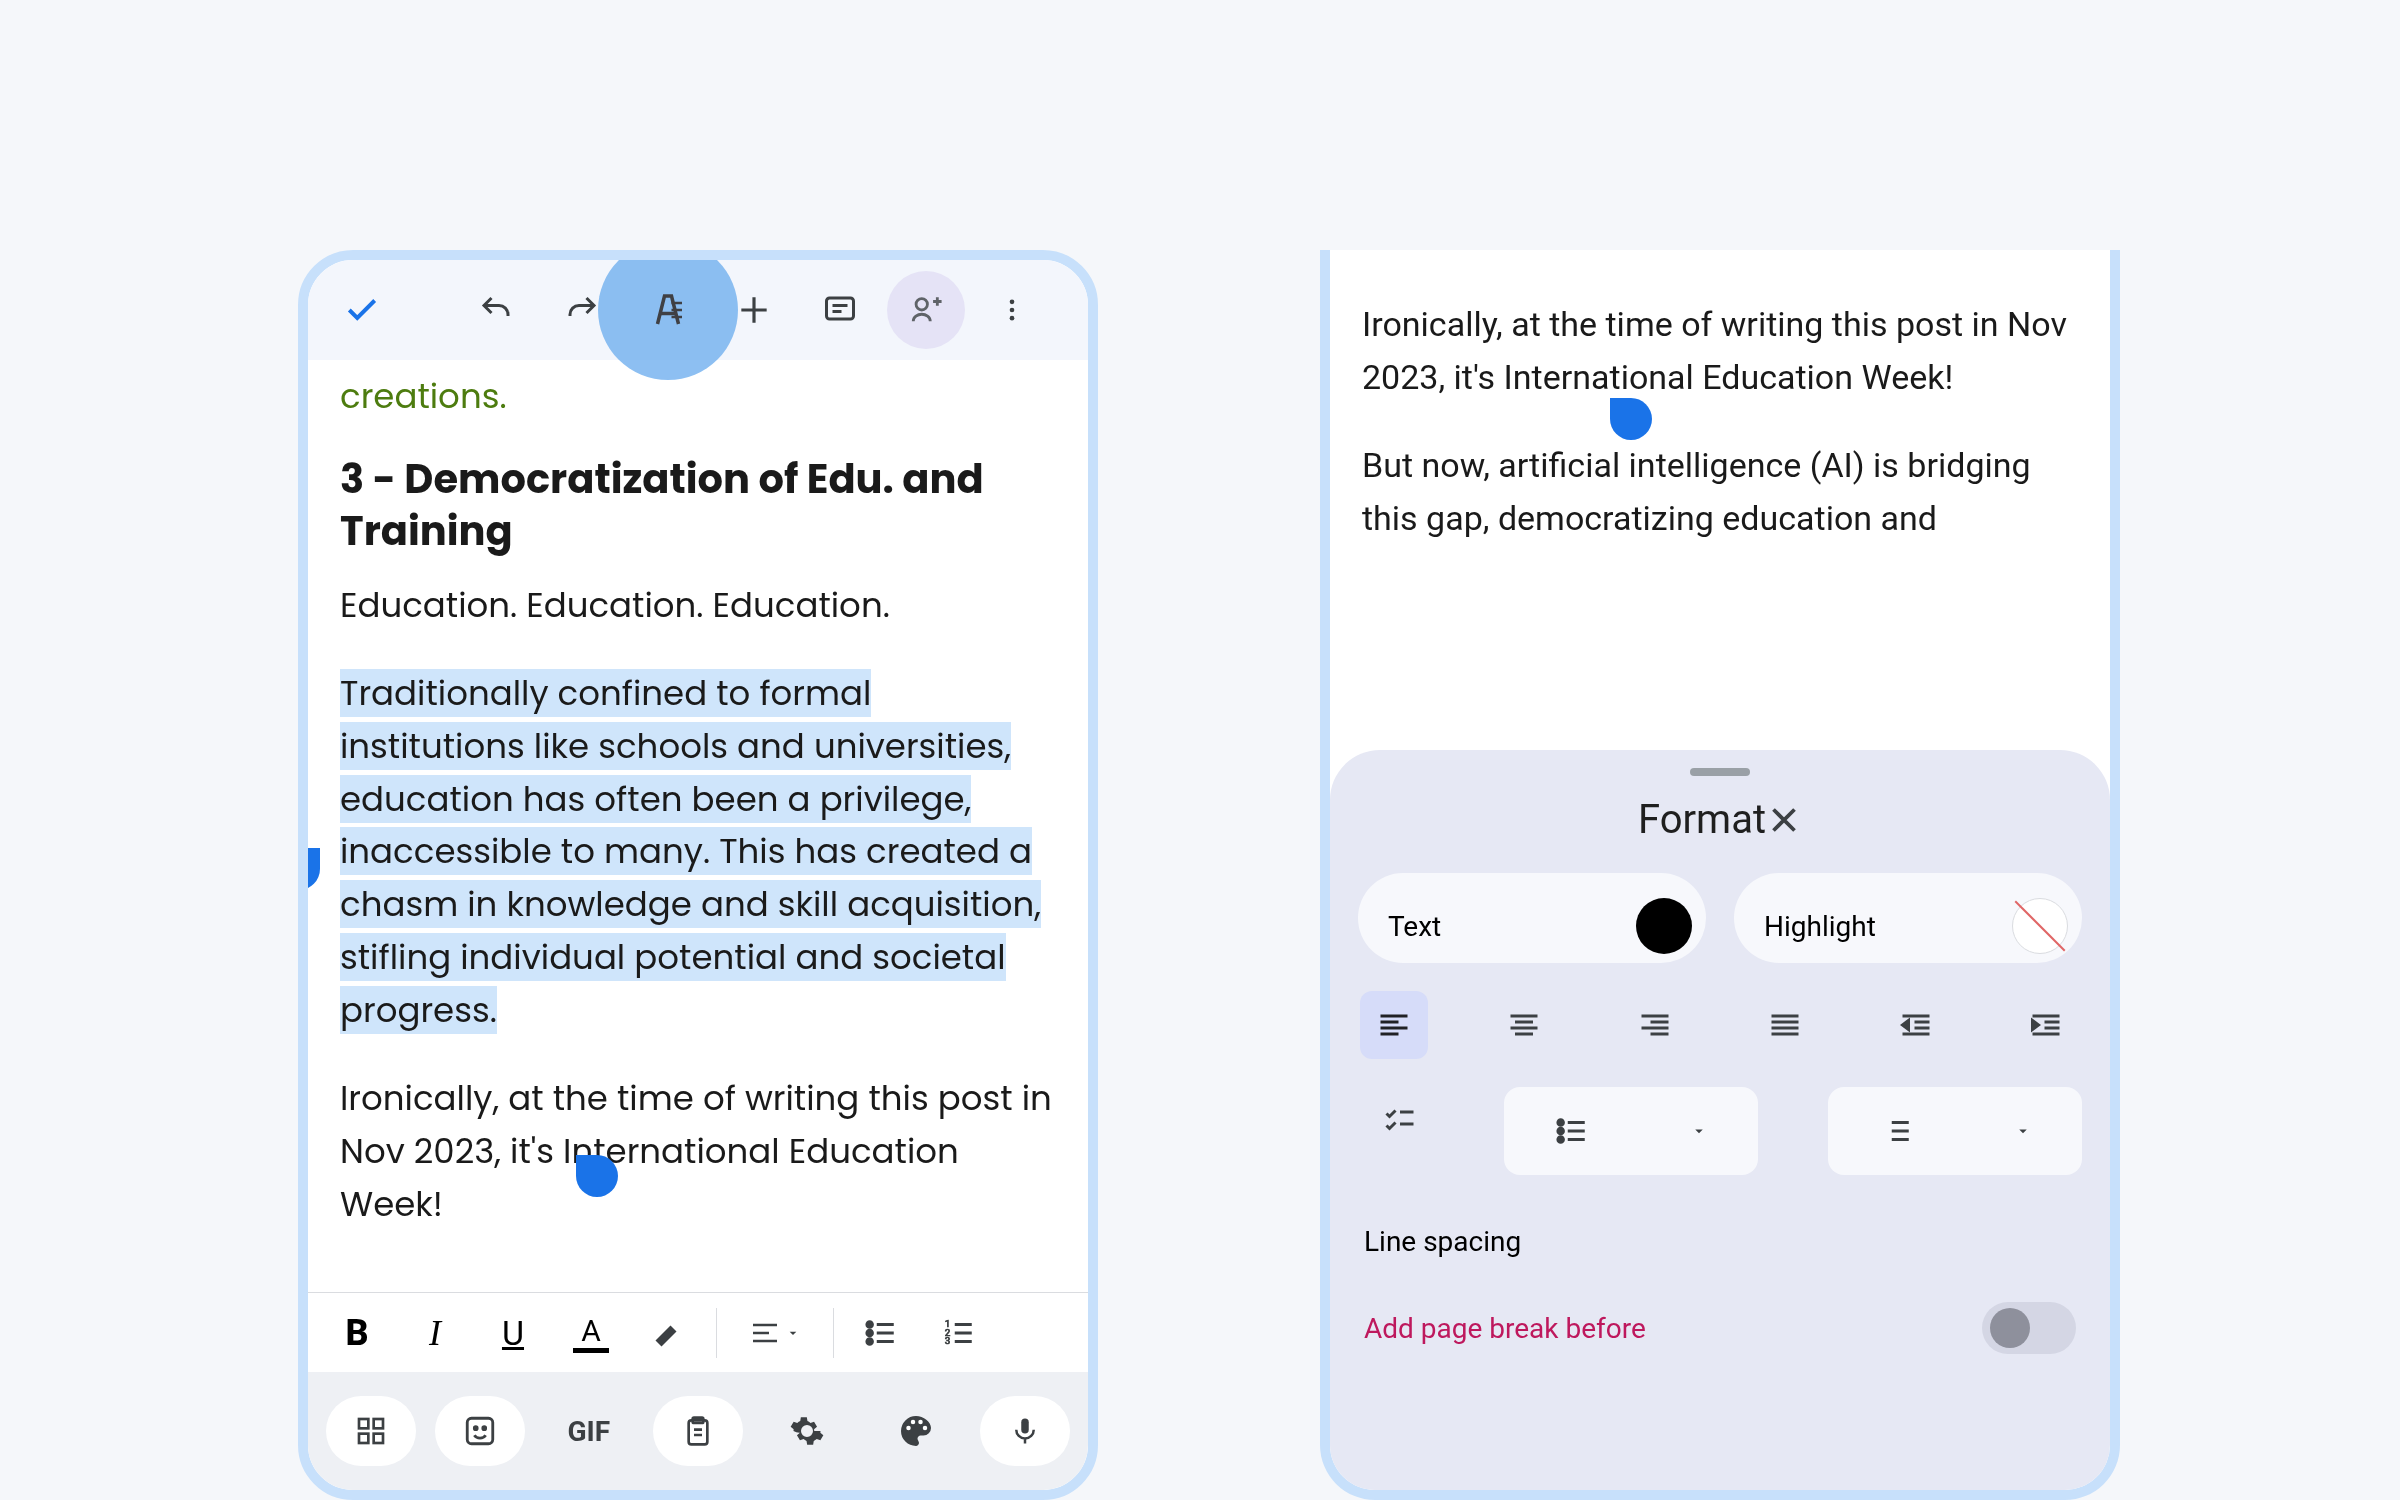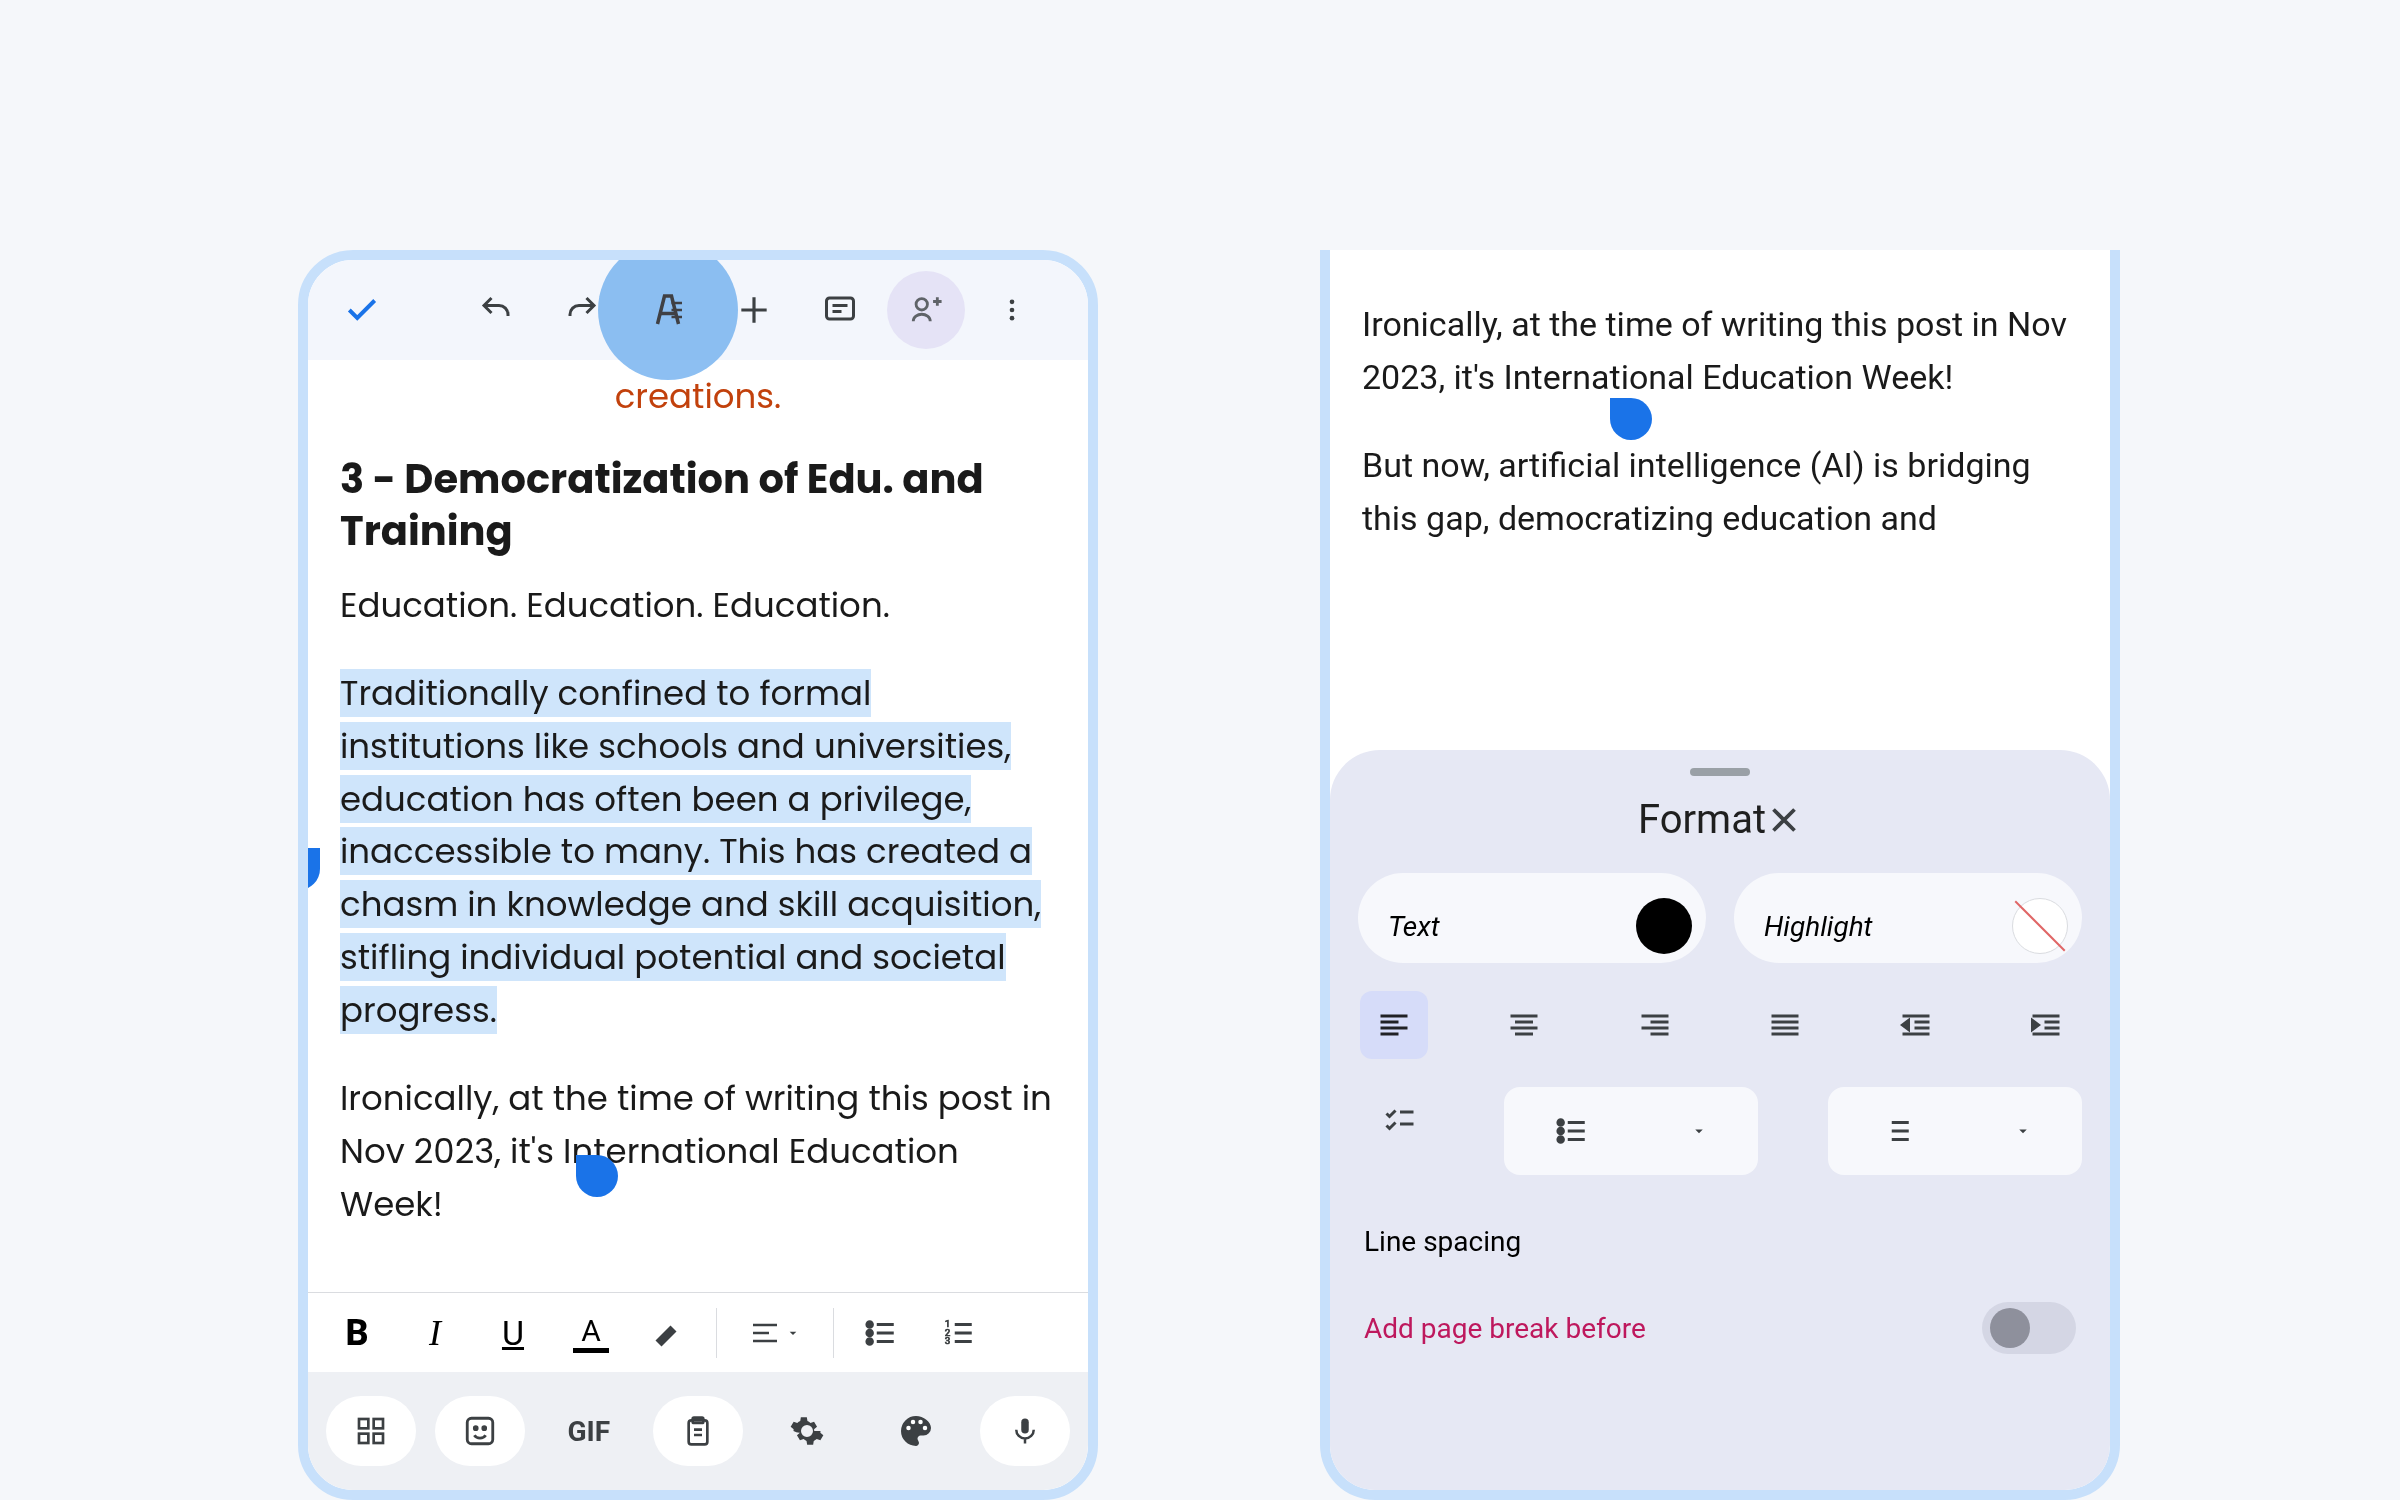--- a/index.html
+++ b/index.html
@@ -114,21 +114,20 @@
     padding: 18px 28px;
   }
   .drag-pill { width: 60px; height: 8px; background: #9aa0a6; border-radius: 4px; margin: 0 auto 20px auto; }
   .sheet-header { display:flex; justify-content:center; align-items:center; margin-bottom: 30px; padding: 0 4px;}
   .sheet-title { font-size: 40px; color:#1f1f1f; font-weight:400; }
   .row-chips { display:flex; gap:28px; margin-bottom: 28px; }
   .chip {
     flex:1; background:#f7f8fc; border-radius: 45px; height: 90px;
     display:flex; align-items:center; padding: 16px 14px 0 30px;
     justify-content: space-between;
-    font-style: italic;
   }
   .chip-label { font-size: 28px; }
   .swatch { width:56px; height:56px; border-radius:50%; }
   .sw-black { background:#000; }
   .sw-none { background:#fff; position:relative; border:1px solid #dadce0;}
   .sw-none::after { content:""; position:absolute; width:70px; height:2px; background:#e06666; top:50%; left:50%; transform:translate(-50%,-50%) rotate(45deg);}
   .row-align { display:flex; justify-content:space-between; margin-bottom: 28px; padding:0 2px;}
   .al-btn { width:68px; height:68px; display:flex; align-items:center; justify-content:center; border-radius:12px;}
   .al-active { background:#d6dcf9; }
   .row-lists { display:flex; gap: 70px; }
@@ -202,21 +201,21 @@
     <div class="tb-btn">
       <svg width="28" height="28" viewBox="0 0 24 24" fill="#3c4043">
           <circle cx="12" cy="5" r="2"></circle>
           <circle cx="12" cy="12" r="2"></circle>
           <circle cx="12" cy="19" r="2"></circle>
         </svg>
     </div>
   </div>
 
   <div class="doc-body" style="position:relative">
-    <div style="color:#c2410c;text-align:center;">creations.</div>
+    <div style="color:#4d7c0f;">creations.</div>
     <div class="doc-heading">3 - Democratization of Edu. and Training</div>
     <div class="doc-para">Education. Education. Education.</div>
     <div class="doc-para">
       <span class="sel">Traditionally confined to formal institutions like schools and universities, education has often been a privilege, inaccessible to many. This has created a chasm in knowledge and skill acquisition, stifling individual potential and societal progress.</span>
     </div>
     <div class="doc-para">Ironically, at the time of writing this post in Nov 2023, it's International Education Week!</div>
 
     <div class="sel-handle start" style="top:488px; left:-30px;"></div>
     <div class="sel-handle end" style="top:795px; left:268px;"></div>
   </div>

